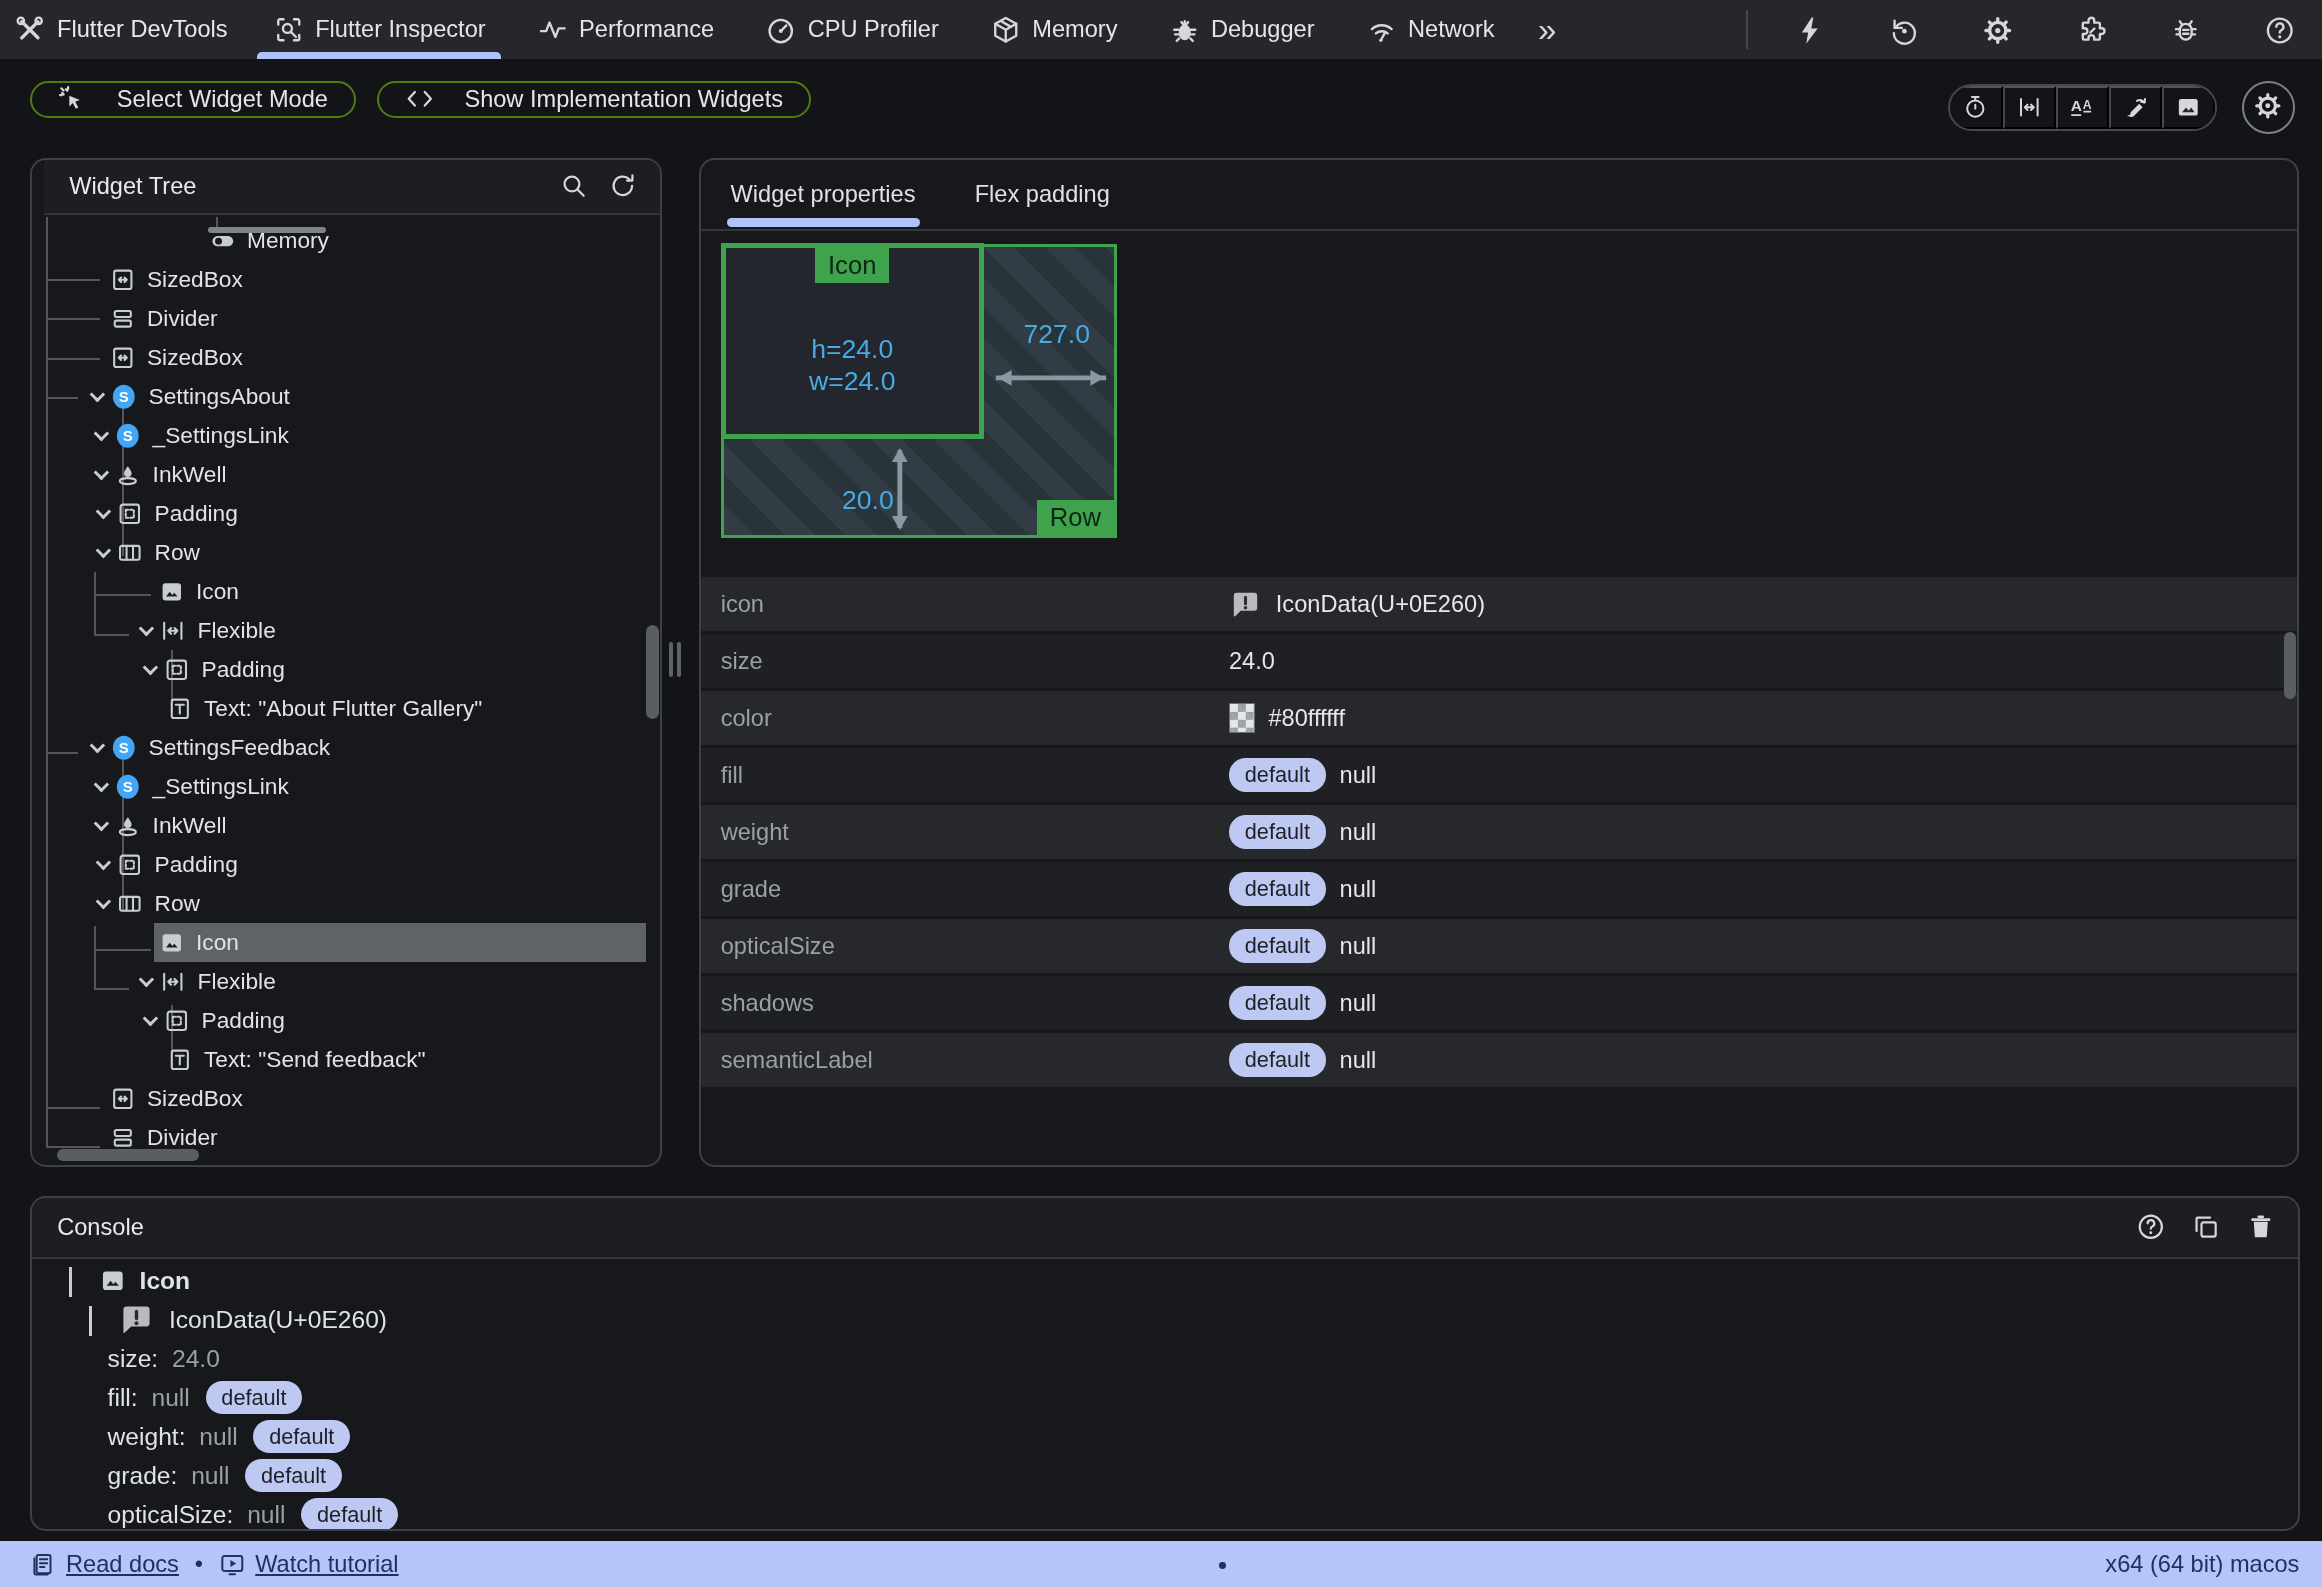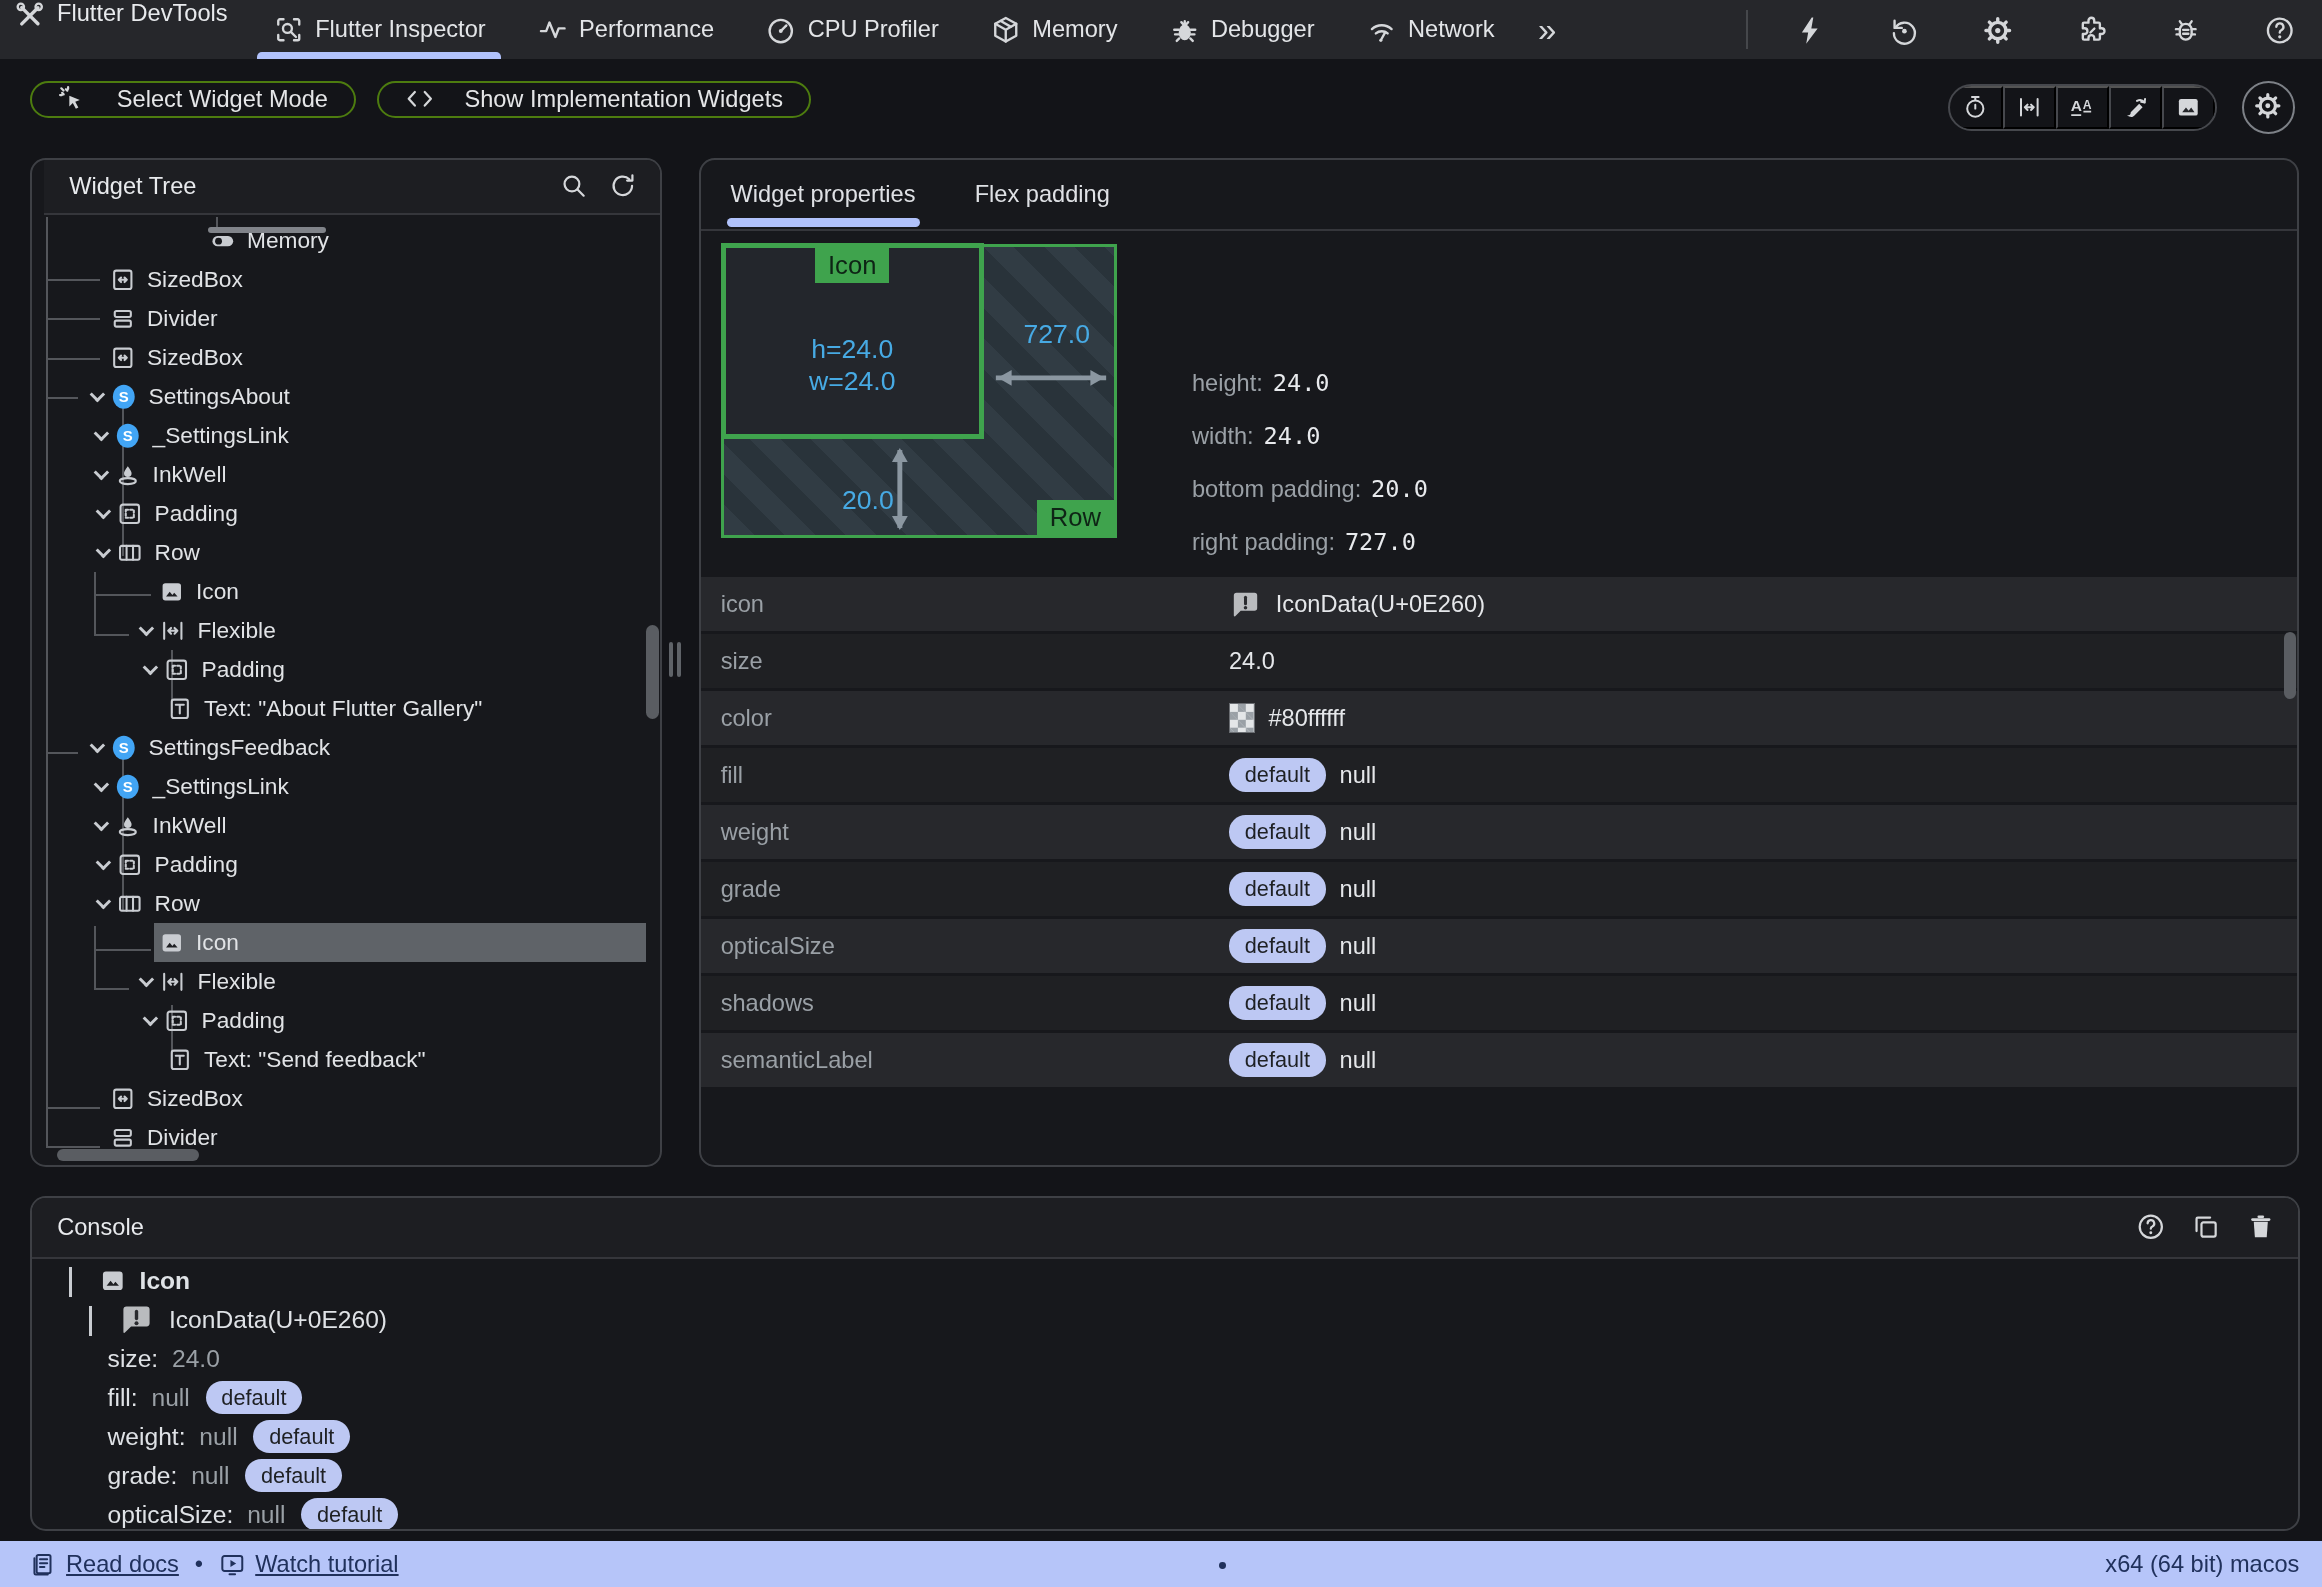--- a/index.html
+++ b/index.html
@@ -1,21 +1,21 @@
 <!DOCTYPE html>
 <html style="--accent: #b1c2fb; --green: #3fa34d; --mblue: #47aae4; --badge: #bdc8f3; --sbar: #b6c5f9; --sel: #5f6368;"><head>
 <meta charset="utf-8">
 <style>
   html,body{margin:0;padding:0;background:#141519;}
   *{box-sizing:border-box;font-family:"Liberation Sans",sans-serif;}
   #app{position:relative;width:2323px;height:1588px;background:#131418;overflow:hidden;}
 
   
   #topbar{position:absolute;left:0;top:0;width:2323px;height:59px;background:#26272b;display:flex;align-items:stretch;}
-  #topbar .logo{display:flex;gap:11.8px;padding:0 19.7px 0 13.8px;color:#e8eaed;font-size:23.6px;font-weight:500;}
+  #topbar .logo{display:flex;align-items:center;gap:11.8px;padding:0 19.7px 0 13.8px;color:#e8eaed;font-size:23.6px;font-weight:500;}
   #topbar-tabs{display:flex;align-items:stretch;}
   .top-tab{position:relative;display:flex;align-items:center;gap:10.8px;padding:0 25.6px;color:#e3e5e8;font-size:23.6px;cursor:pointer;}
   .top-tab.active::after{content:"";position:absolute;left:9.9px;right:9.9px;bottom:0;height:6.9px;border-radius:4.9px 4.9px 0 0;background:var(--accent,#b1c2fb);}
   .tab-ico,.act-ico{display:inline-flex;width:31.5px;height:31.5px;color:#d5d7da;}
   .tab-ico svg,.act-ico svg{width:100%;height:100%;}
   #topbar .overflow{display:flex;align-items:center;padding:0 17.7px;color:#d5d7da;font-size:33px;cursor:pointer;}
   .tb-divider{position:absolute;left:1746px;top:9.9px;width:2px;height:39px;background:#45474b;}
   #topbar-actions{position:absolute;right:24.6px;top:0;height:59px;display:flex;align-items:center;gap:57px;}
   .act-btn{width:37px;height:37px;display:flex;align-items:center;justify-content:center;color:#d3d5d9;cursor:pointer;background:none;border:none;padding:0;}
   .act-btn svg{width:33px;height:33px;}
@@ -659,26 +659,20 @@
           <path d="M12 11L26 3v16z" fill="currentColor"></path>
             <path d="M120 11L106 3v16z" fill="currentColor"></path>
         </svg>
         <div class="measure" id="m-bottom">20.0</div>
         <svg class="arrow-svg" style="left:165px;top:195px" width="21.7" height="94" viewBox="0 0 22 95">
           <line x1="11" y1="8" x2="11" y2="87" stroke="currentColor" stroke-width="5"></line>
           <path d="M11 6L3 20h16z" fill="currentColor"></path>
             <path d="M11 89L3 75h16z" fill="currentColor"></path>
         </svg>
       </div>
-      <div id="layout-details">
-          <div><span class="dl">height:</span><span class="dv">24.0</span></div>
-          <div><span class="dl">width:</span><span class="dv">24.0</span></div>
-          <div><span class="dl">bottom padding:</span><span class="dv">20.0</span></div>
-          <div><span class="dl">right padding:</span><span class="dv">727.0</span></div>
-        </div>
     </div>
 
     <div id="prop-table">
         <div class="prow">
           <span class="plabel">icon</span>
           <span class="pval">
             <span class="fb-ico">
               <svg viewBox="0 0 24 24">
                 <path d="M3.5 5.5a2 2 0 0 1 2-2h13a2 2 0 0 1 2 2v9a2 2 0 0 1-2 2H8.5l-4 4c-.5.5-1 .1-1-.6z" fill="currentColor"></path>
                 <path d="M12 6.8v4.6" stroke="#2a2b2f" stroke-width="2.2" stroke-linecap="round"></path>

